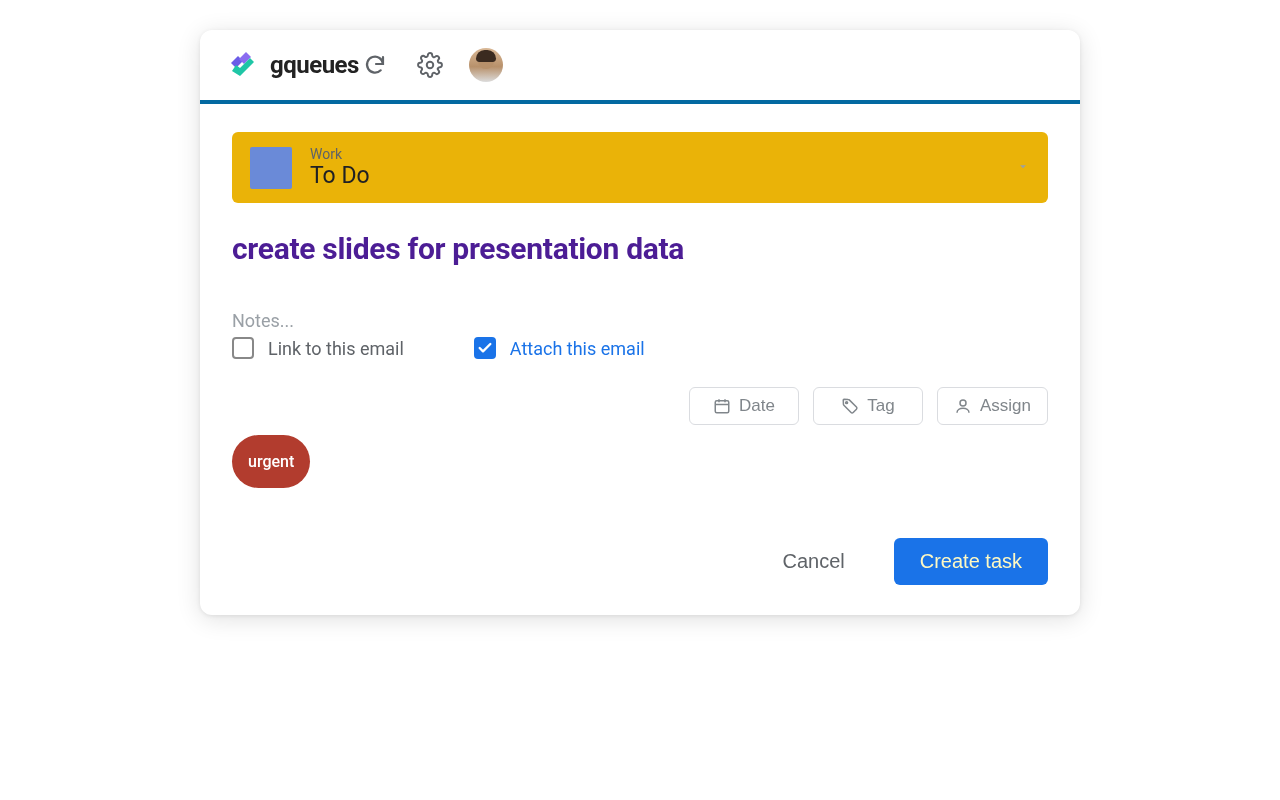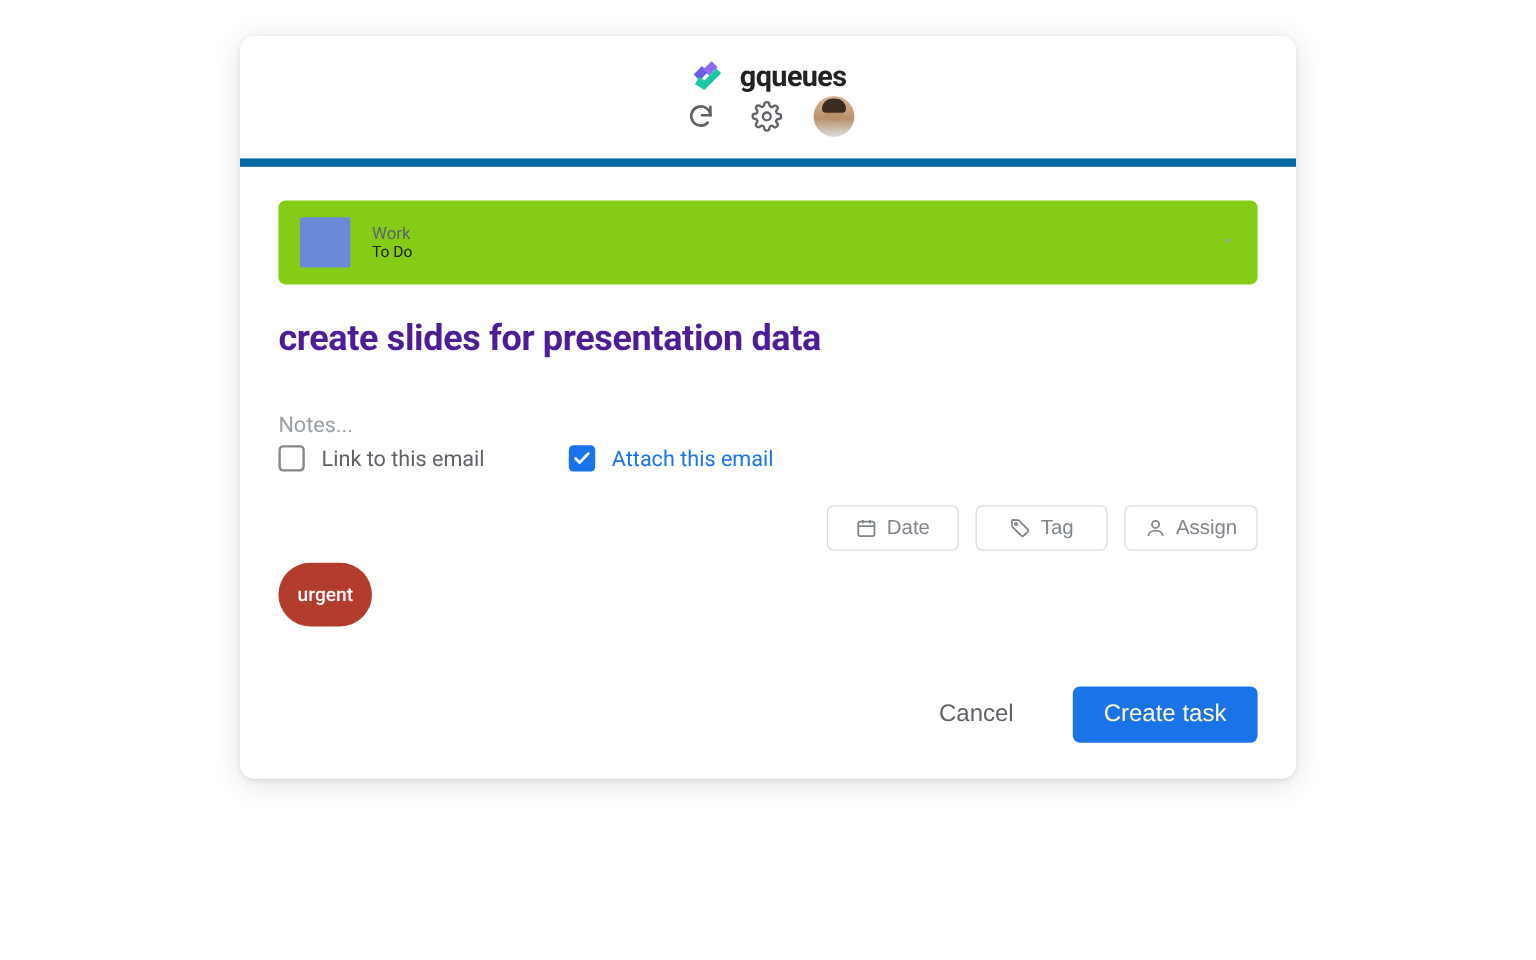--- a/index.html
+++ b/index.html
@@ -16,24 +16,23 @@
   .card {
     width: 880px;
     background: #fff;
     border-radius: 12px;
     box-shadow: 0 4px 24px rgba(0,0,0,0.12), 0 1px 4px rgba(0,0,0,0.08);
     overflow: hidden;
   }
   .header {
     display: flex;
     align-items: center;
-    justify-content: space-between;
+    justify-content: flex-start;
     padding: 18px 28px;
-    border-bottom: 7px solid #0369a1;
-    flex-direction: column;
+    border-bottom: 4px solid #0369a1;
   }
   .logo-wrap {
     display: flex;
     align-items: center;
     gap: 10px;
   }
   .logo-mark {
     width: 32px;
     height: 32px;
     position: relative;
@@ -77,38 +76,38 @@
   .avatar-header::after{
     content:"";
     position:absolute;
     top:2px;left:7px;width:20px;height:12px;border-radius:10px 10px 4px 4px;
     background:#3b2b20;
   }
   .body {
     padding: 28px 32px 20px;
   }
   .queue-select {
-    background: #84cc16;
+    background: #eab308;
     border-radius: 6px;
     padding: 14px 18px;
     display: flex;
     align-items: center;
     gap: 18px;
     position: relative;
     cursor: pointer;
   }
   .queue-swatch {
     width: 42px;
     height: 42px;
     background: #6a8ad8;
     border-radius: 2px;
   }
   .queue-text { display:flex; flex-direction:column; }
   .queue-category { font-size: 14px; color: #5f6368; }
-  .queue-name { font-size: 13px; color: #202124; text-align: right; }
+  .queue-name { font-size: 23px; color: #202124; text-align: right; }
   .queue-caret {
     position: absolute;
     right: 18px;
     top: 50%;
     transform: translateY(-50%);
     color: #9aa0a6;
   }
   .task-title {
     font-size: 30px;
     font-weight: 700;

